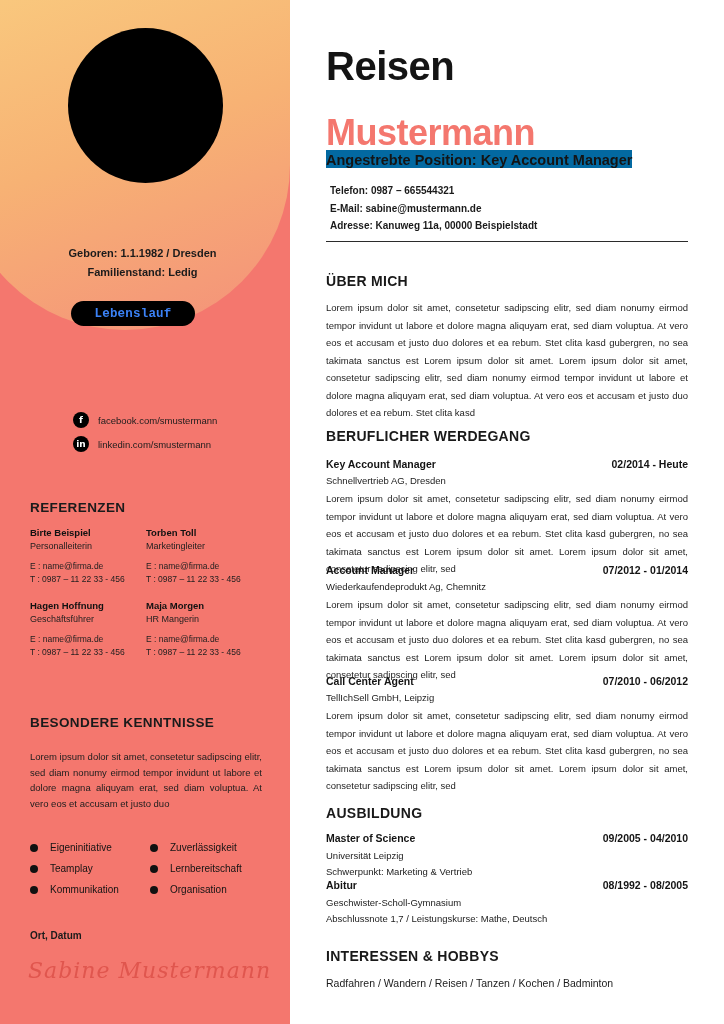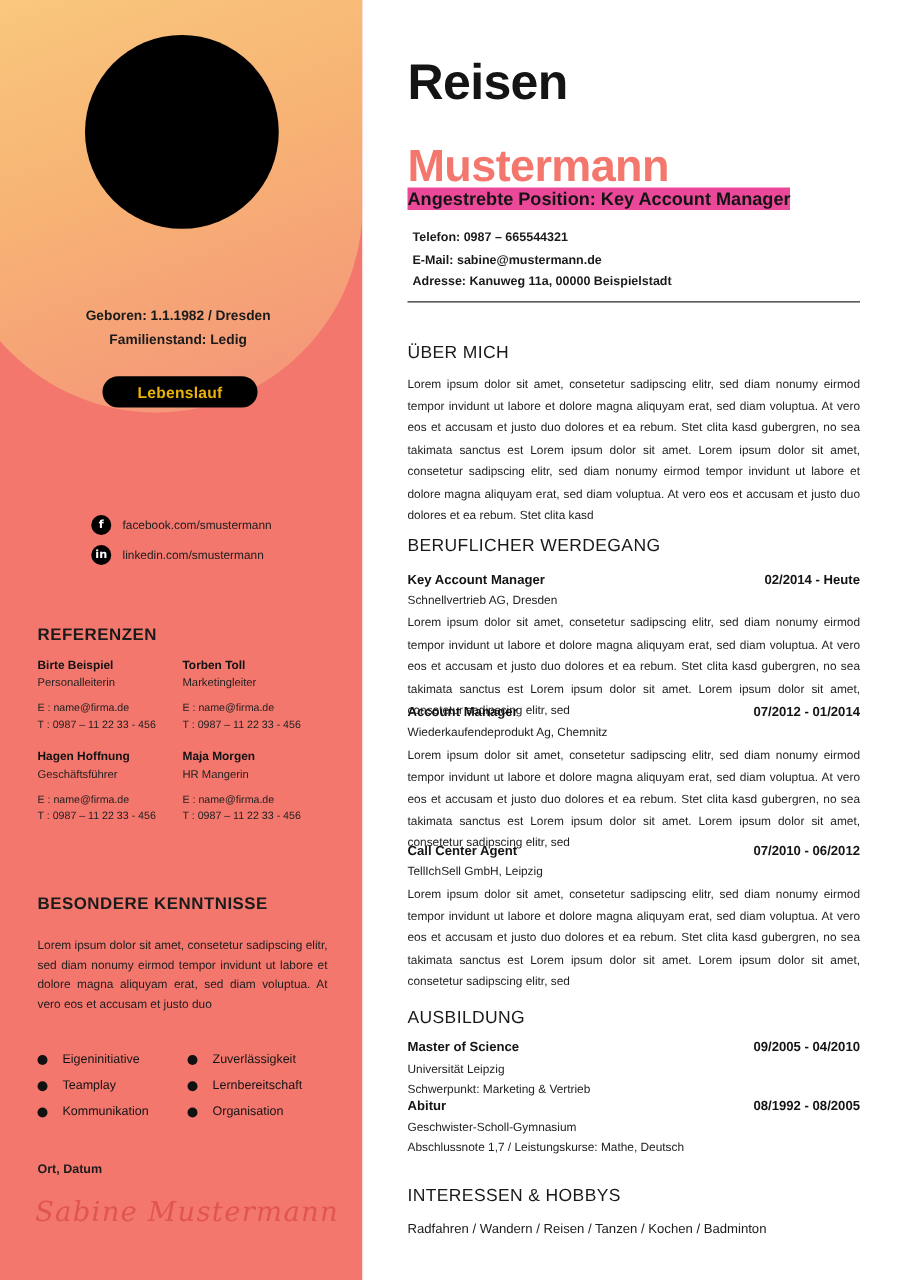--- a/index.html
+++ b/index.html
@@ -57,31 +57,32 @@
     text-align: center;
     font-size: 11px;
     font-weight: bold;
     color: #1b1b1b;
   }
   .personal-line.l1 { top: 247px; }
   .personal-line.l2 { top: 266px; }
 
   .lebenslauf-pill {
     position: absolute;
-    left: 82px; top: 301px;
+    left: 71px; top: 301px;
     width: 124px; height: 25px;
     border-radius: 13px;
     background: #000000;
-    color: #eab308;
+    color: #3b82f6;
     font-size: 12.5px;
     font-weight: bold;
     display: flex;
     align-items: center;
     justify-content: center;
     letter-spacing: .2px;
+    font-family: Liberation Mono, monospace;
   }
 
   .social {
     position: absolute;
     left: 73px;
     display: flex;
     align-items: center;
     gap: 9px;
   }
   .social.s1 { top: 412px; }
@@ -193,21 +194,21 @@
     font-weight: bold;
     color: #f4776e;
     letter-spacing: -.5px;
   }
   .position {
     position: absolute;
     left: 326px; top: 150px;
     font-size: 14.5px;
     font-weight: bold;
     color: #141414;
-    background: #ec4899;
+    background: #0369a1;
     padding-top: 2px;
   }
   .contact {
     position: absolute;
     left: 330px; top: 182px;
     font-size: 10px;
     color: #1a1a1a;
     line-height: 1.75;
     font-weight: bold;
   }
@@ -216,21 +217,21 @@
     left: 326px; top: 241px;
     width: 362px;
     height: 1px;
     background: #2b2b2b;
   }
 
   .r-sec-head {
     position: absolute;
     left: 326px;
     font-size: 14px;
-    font-weight: normal;
+    font-weight: bold;
     color: #191919;
     letter-spacing: .3px;
   }
   .r-par {
     position: absolute;
     left: 326px;
     width: 362px;
     font-size: 9.5px;
     line-height: 1.85;
     color: #1d1d1d;

